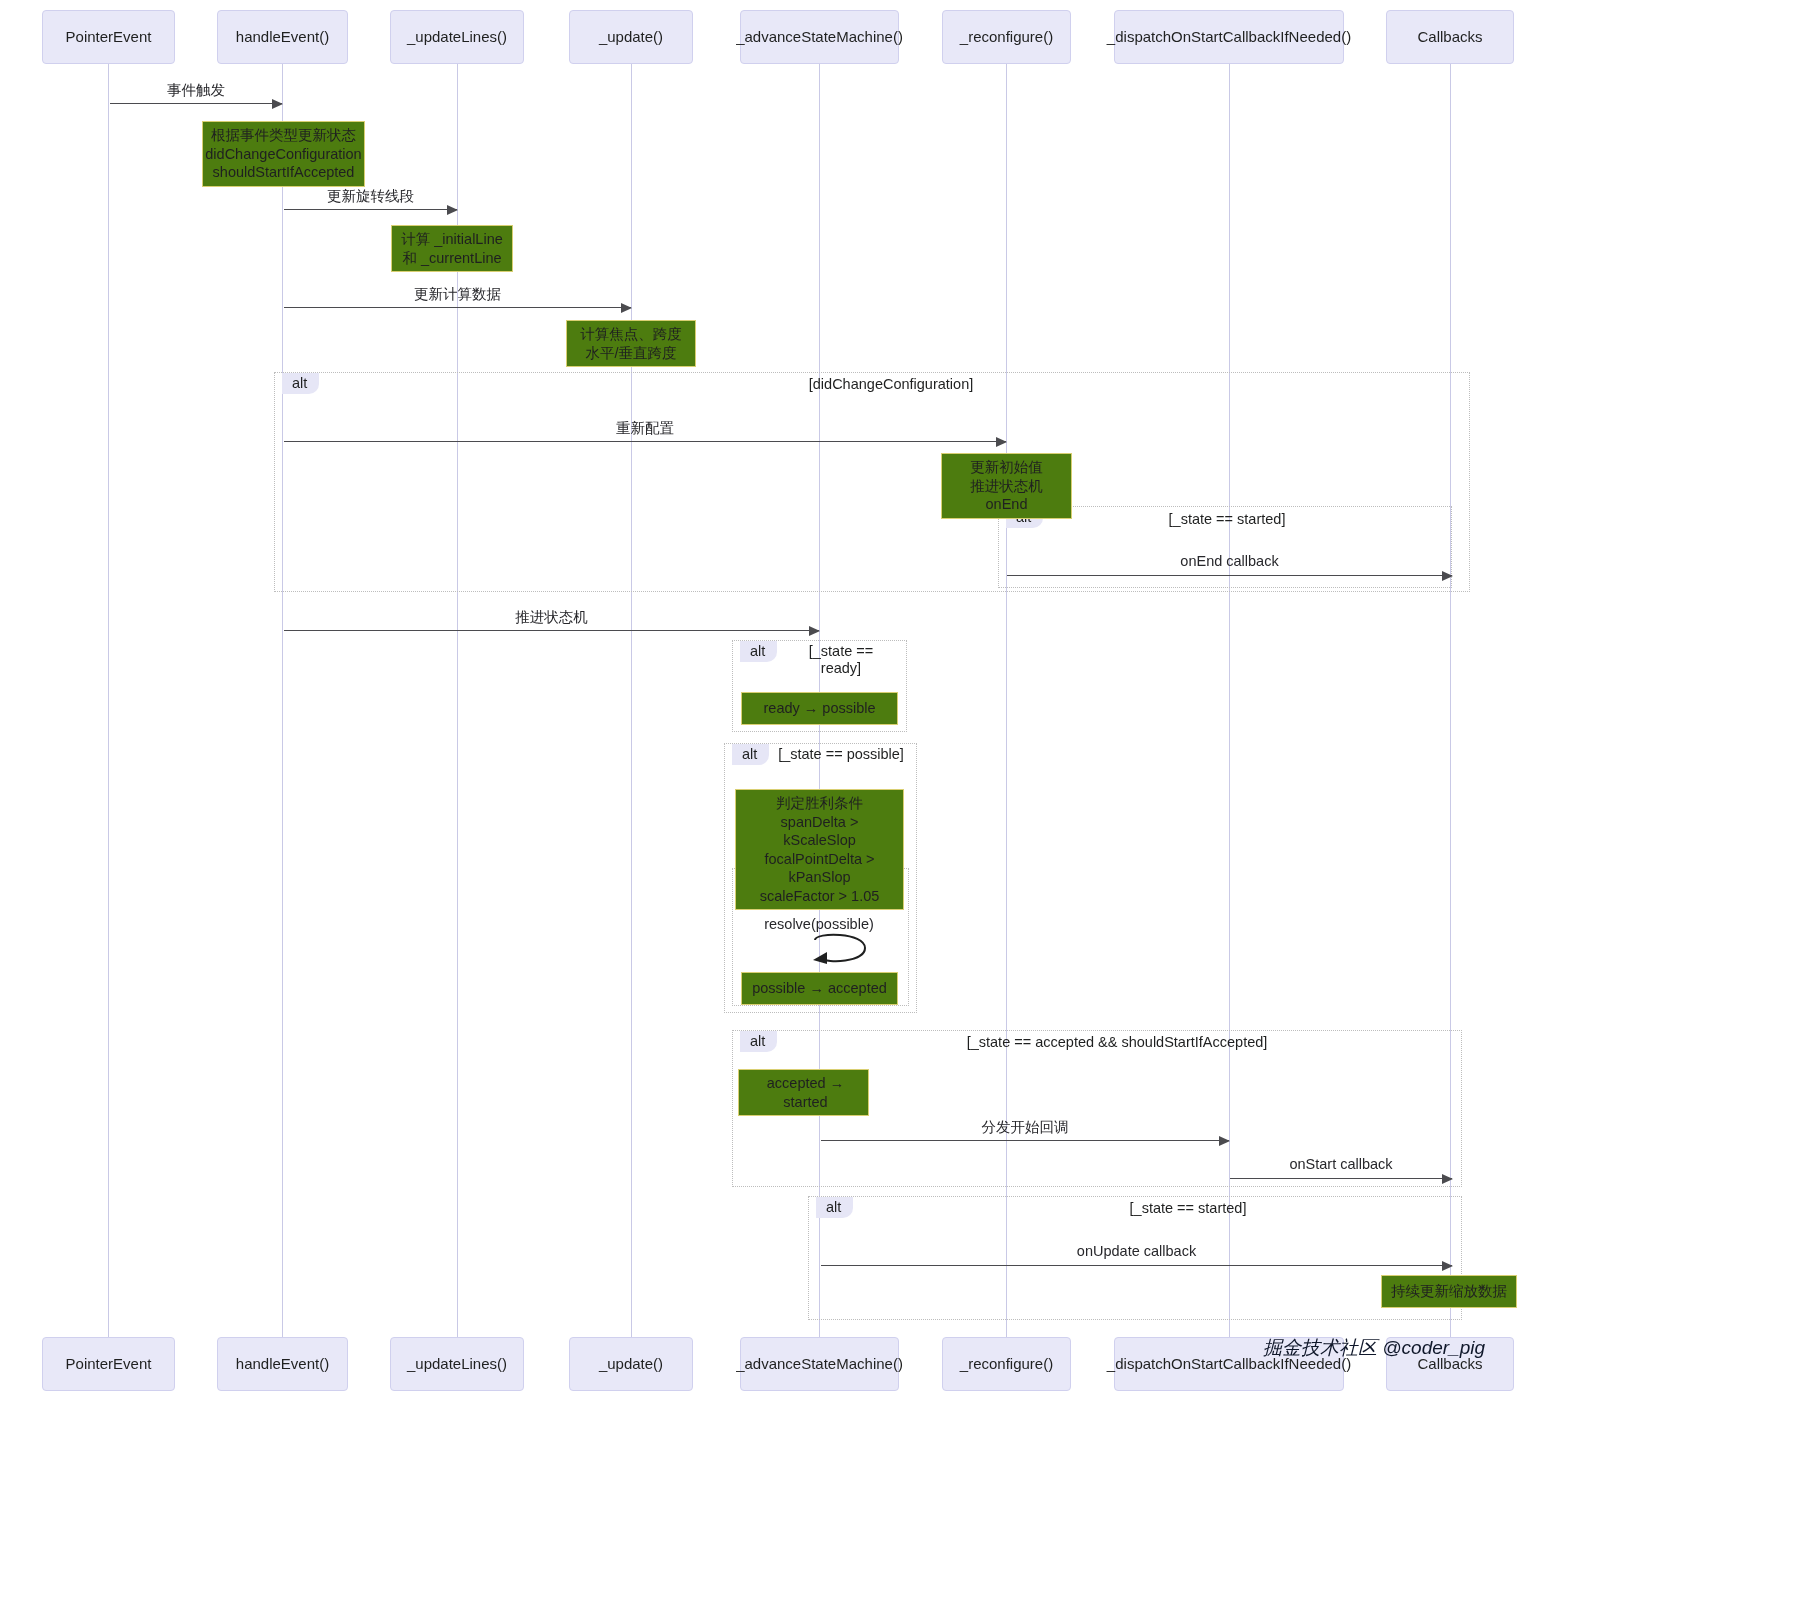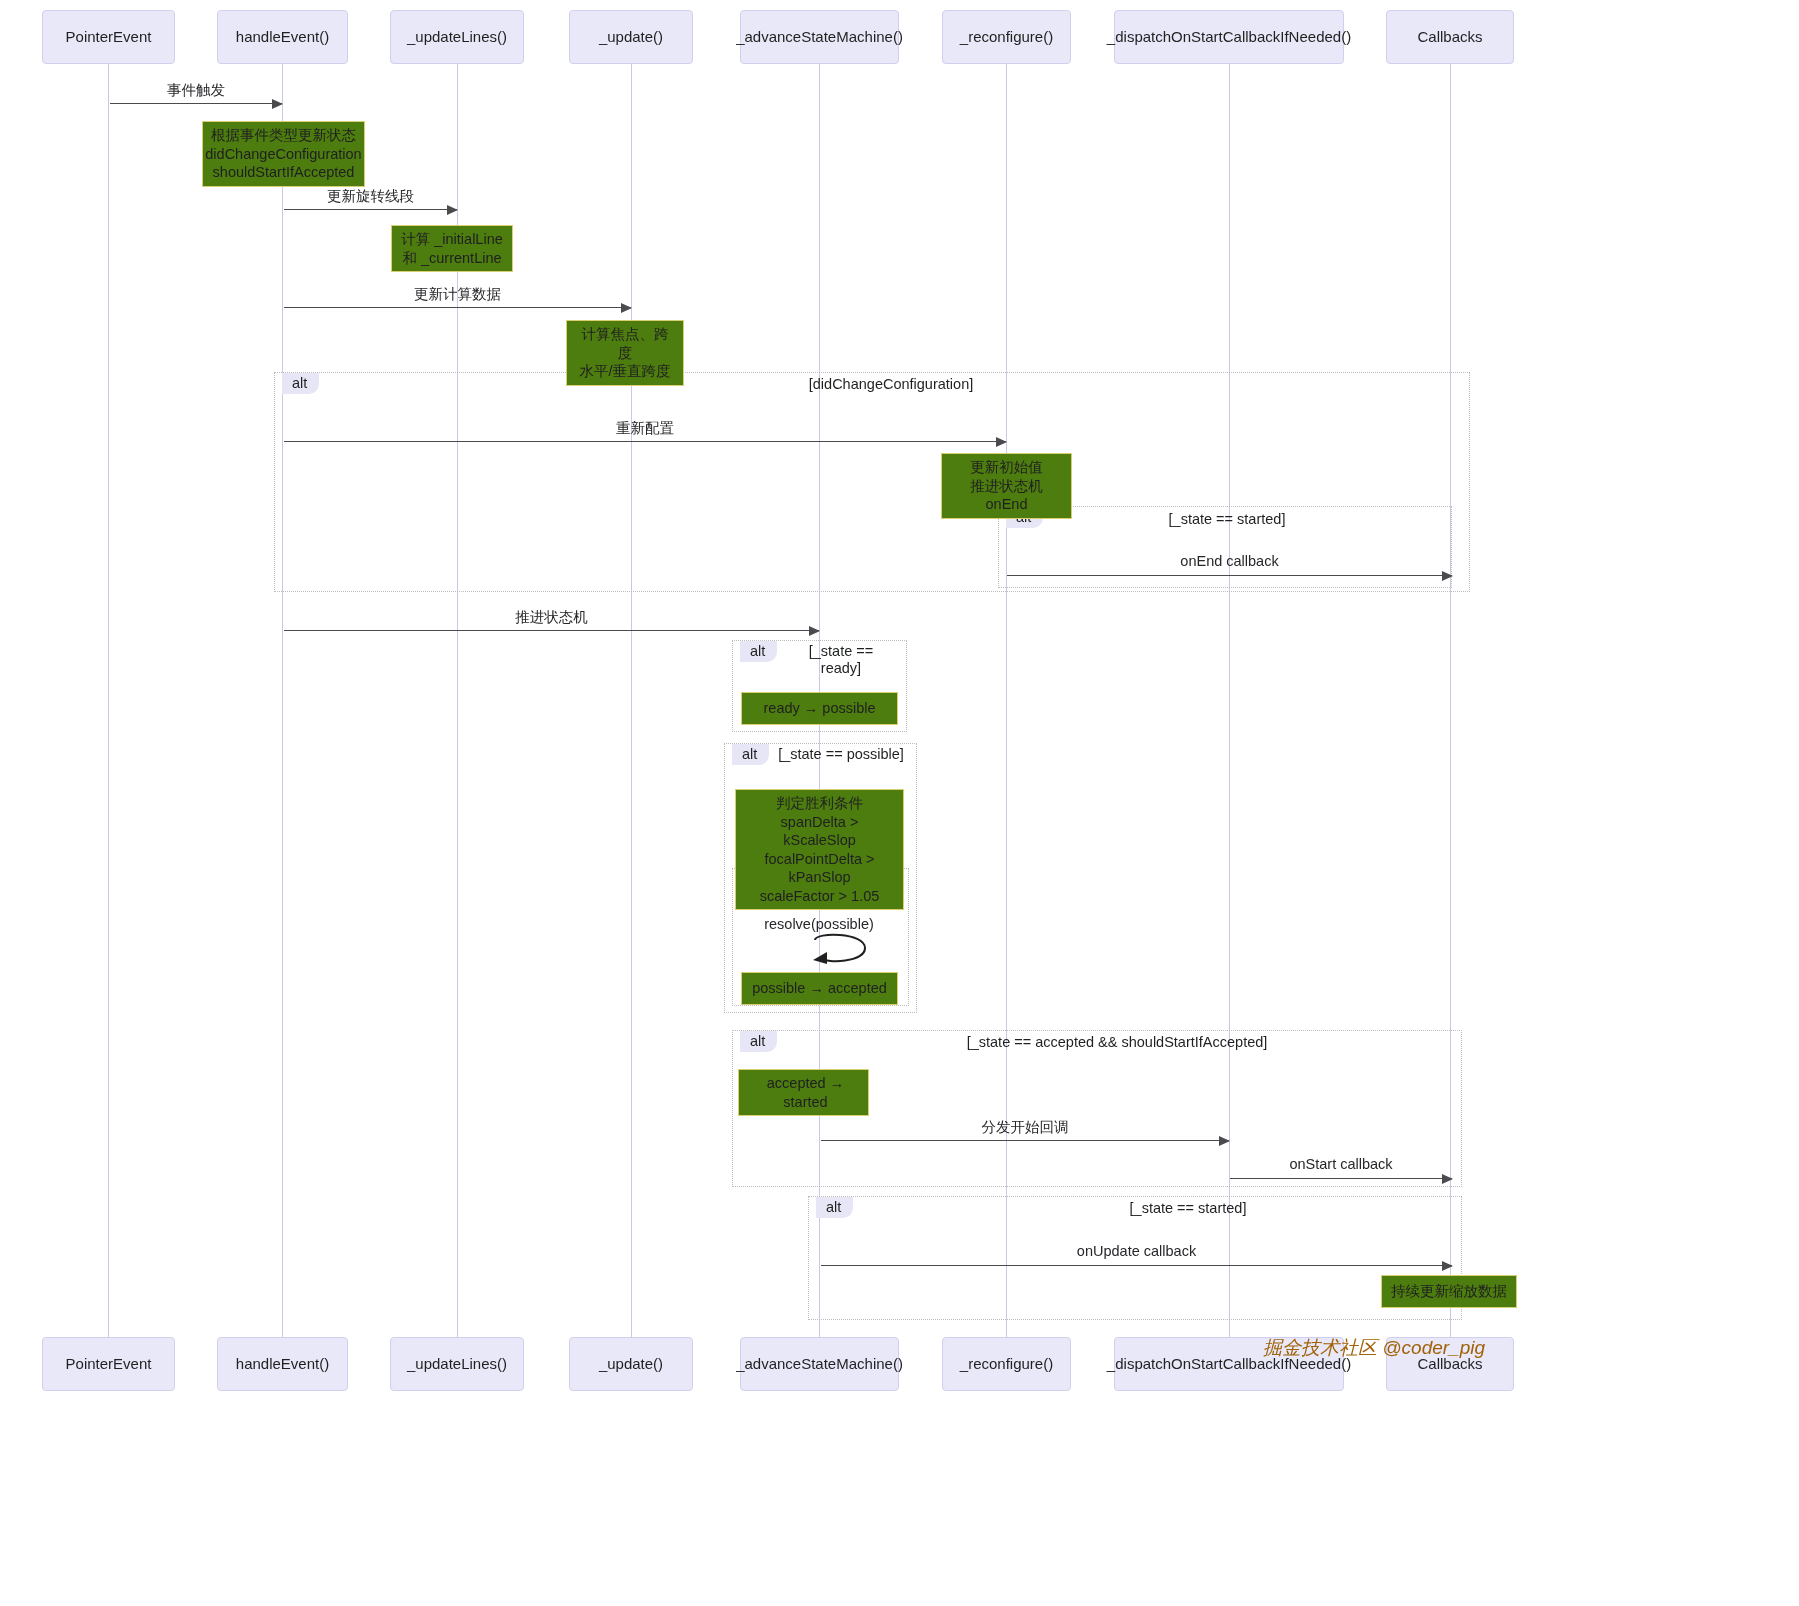--- a/index.html
+++ b/index.html
@@ -101,21 +101,21 @@
     font-size:14.5px;
     color:#1f2020;
     white-space:pre-line;
     text-align:center;
     transform:translateX(-50%);
     line-height:1.2;
   }
   .watermark{
     position:absolute;
     font-size:19px;
-    color:#a16207;
+    color:#0f172a;
     font-style:italic;
     white-space:nowrap;
   }
 </style>
 </head>
 <body>
 
 <div id="canvas">
   <div id="lifelines">
       <div class="lifeline" style="left: 108px; top: 64px; height: 1273px;"></div>
@@ -175,21 +175,21 @@
           <path d="M6 8 C 6 0, 56 0, 56 16 C 56 30, 18 32, 12 26" fill="none" stroke="#1f2020" stroke-width="2"></path>
           <path d="M18 20 L4 28 L18 32 Z" fill="#1f2020"></path>
         </svg></div>
     </div>
   <div id="notes">
       <div class="note" style="left: 202px; top: 121px; width: 163px; min-height: 55px;"><span>根据事件类型更新状态
 didChangeConfiguration
 shouldStartIfAccepted</span></div>
       <div class="note" style="left: 391px; top: 225px; width: 122px; min-height: 42px;"><span>计算 _initialLine
 和 _currentLine</span></div>
-      <div class="note" style="left: 566px; top: 320px; width: 118px; min-height: 42px;"><span>计算焦点、跨度
+      <div class="note" style="left: 566px; top: 320px; width: 130px; min-height: 42px;"><span>计算焦点、跨度
 水平/垂直跨度</span></div>
       <div class="note" style="left: 941px; top: 453px; width: 131px; min-height: 42px;"><span>更新初始值
 推进状态机 onEnd</span></div>
       <div class="note" style="left: 741px; top: 692px; width: 157px; min-height: 33px;"><span>ready → possible</span></div>
       <div class="note" style="left: 735px; top: 789px; width: 169px; min-height: 62px;"><span>判定胜利条件
 spanDelta &gt; kScaleSlop
 focalPointDelta &gt; kPanSlop
 scaleFactor &gt; 1.05</span></div>
       <div class="note" style="left: 741px; top: 972px; width: 157px; min-height: 33px;"><span>possible → accepted</span></div>
       <div class="note" style="left: 738px; top: 1069px; width: 131px; min-height: 33px; padding-left: 12px;"><span>accepted → started</span></div>

